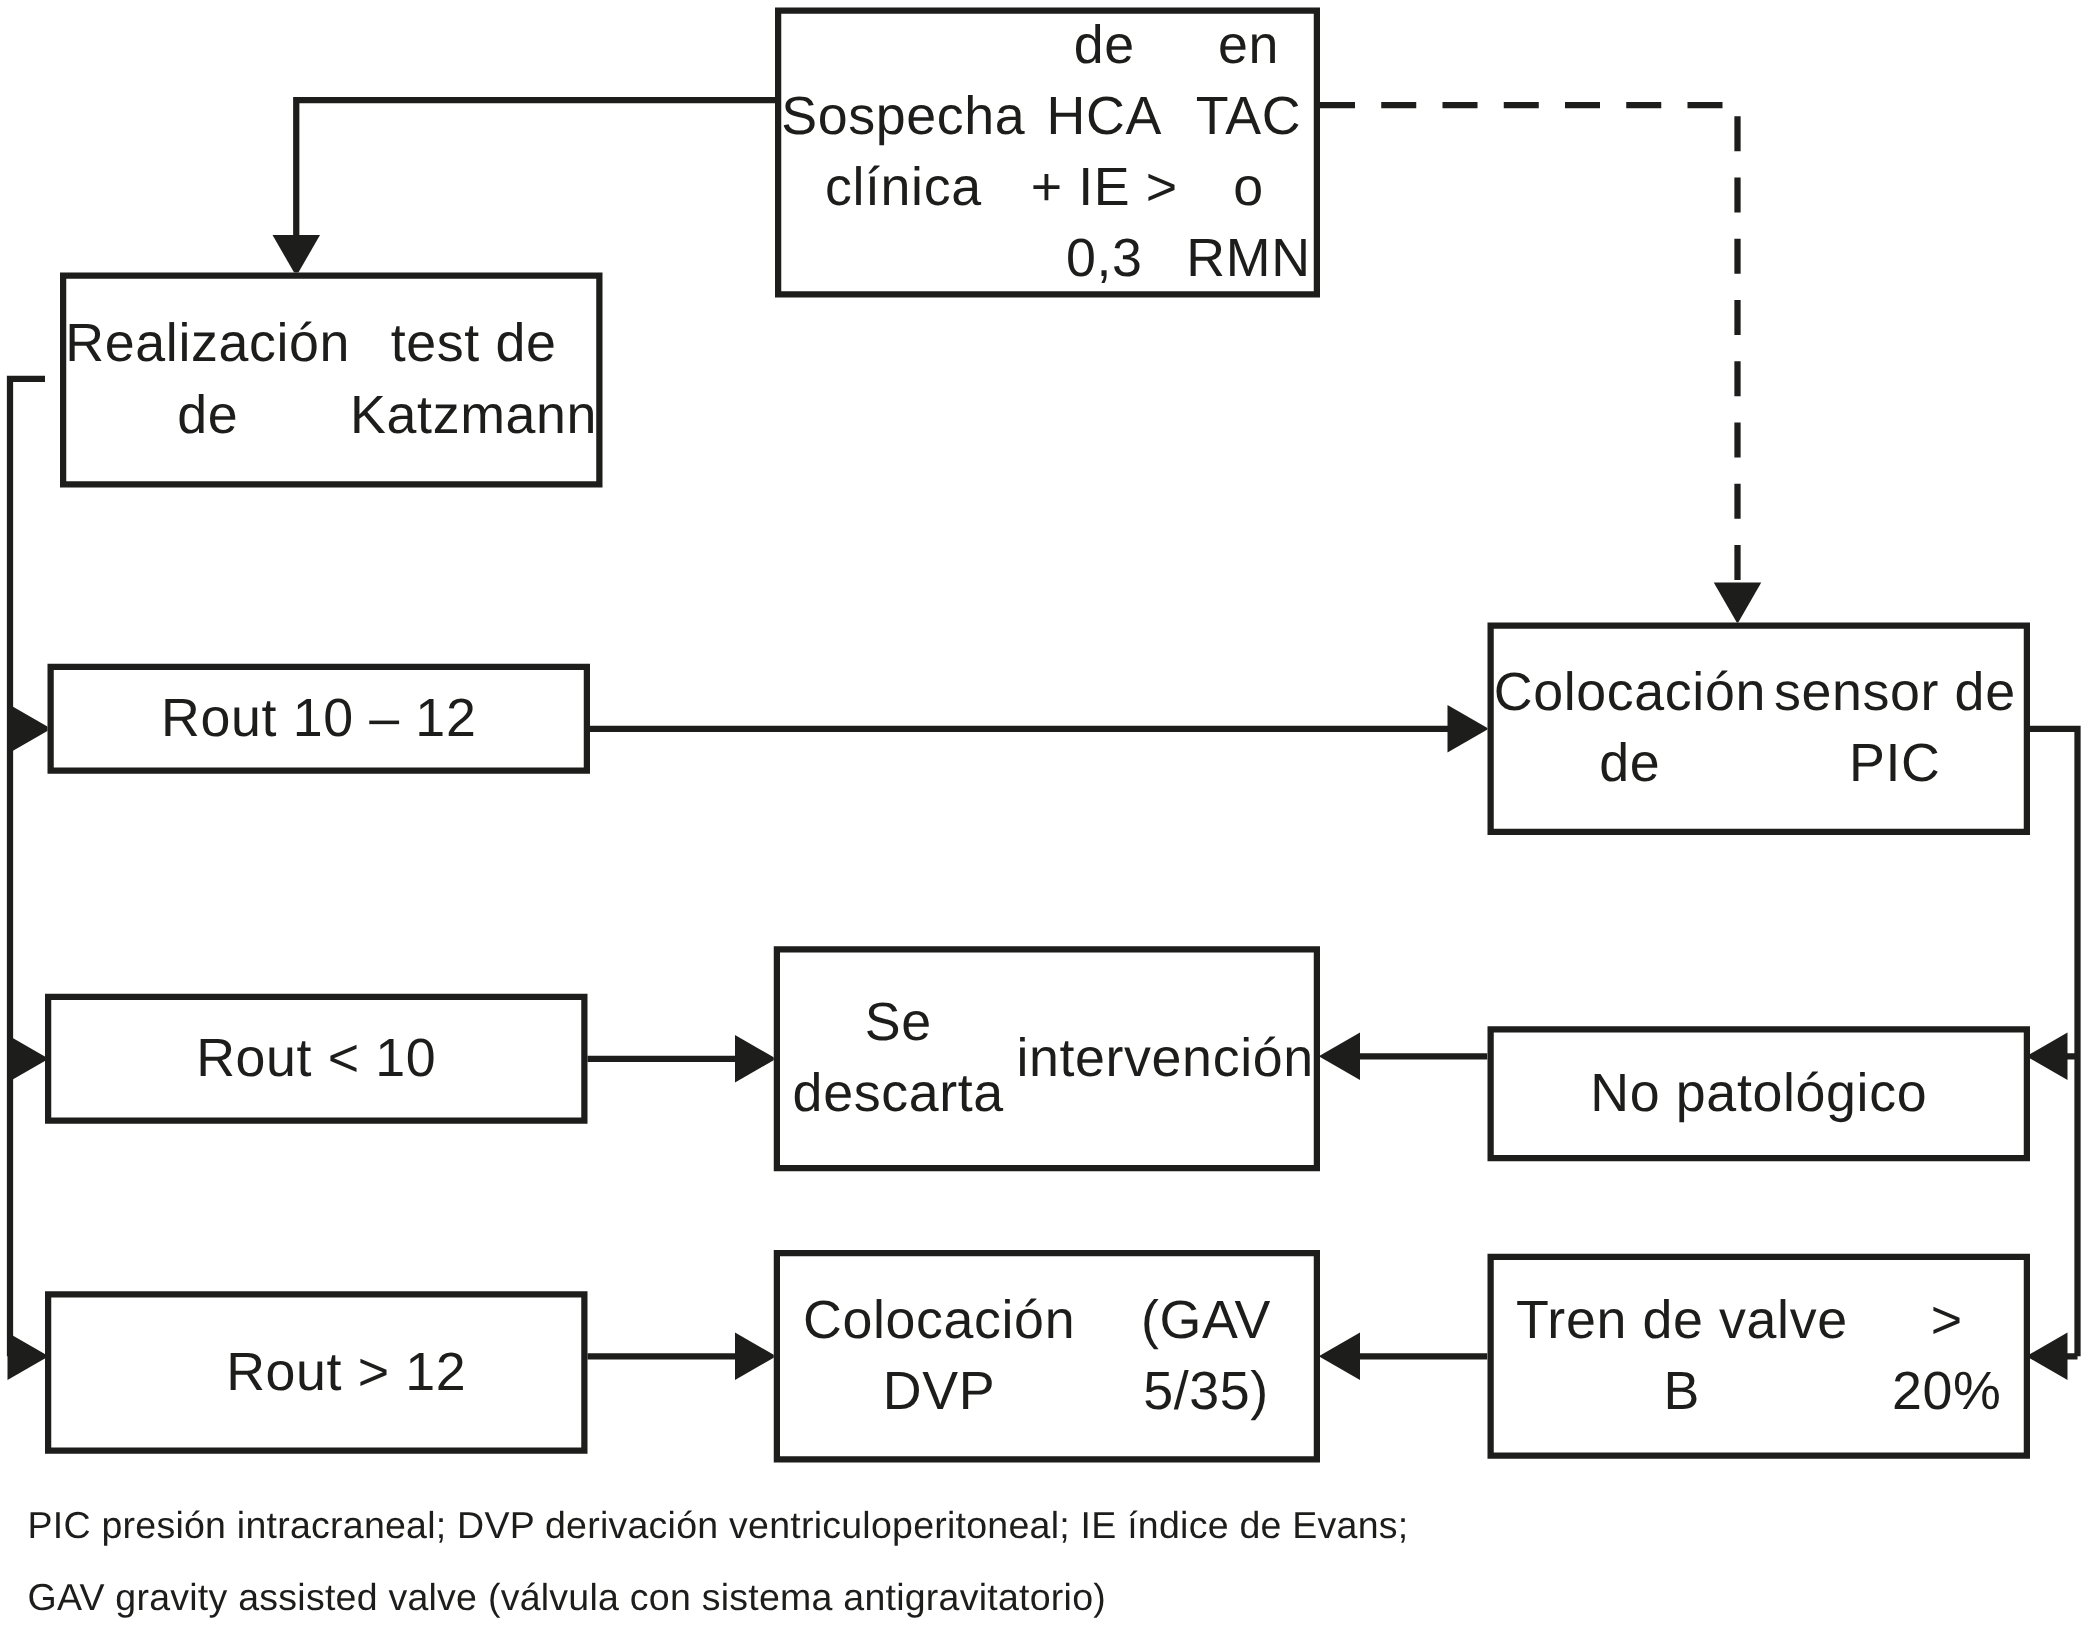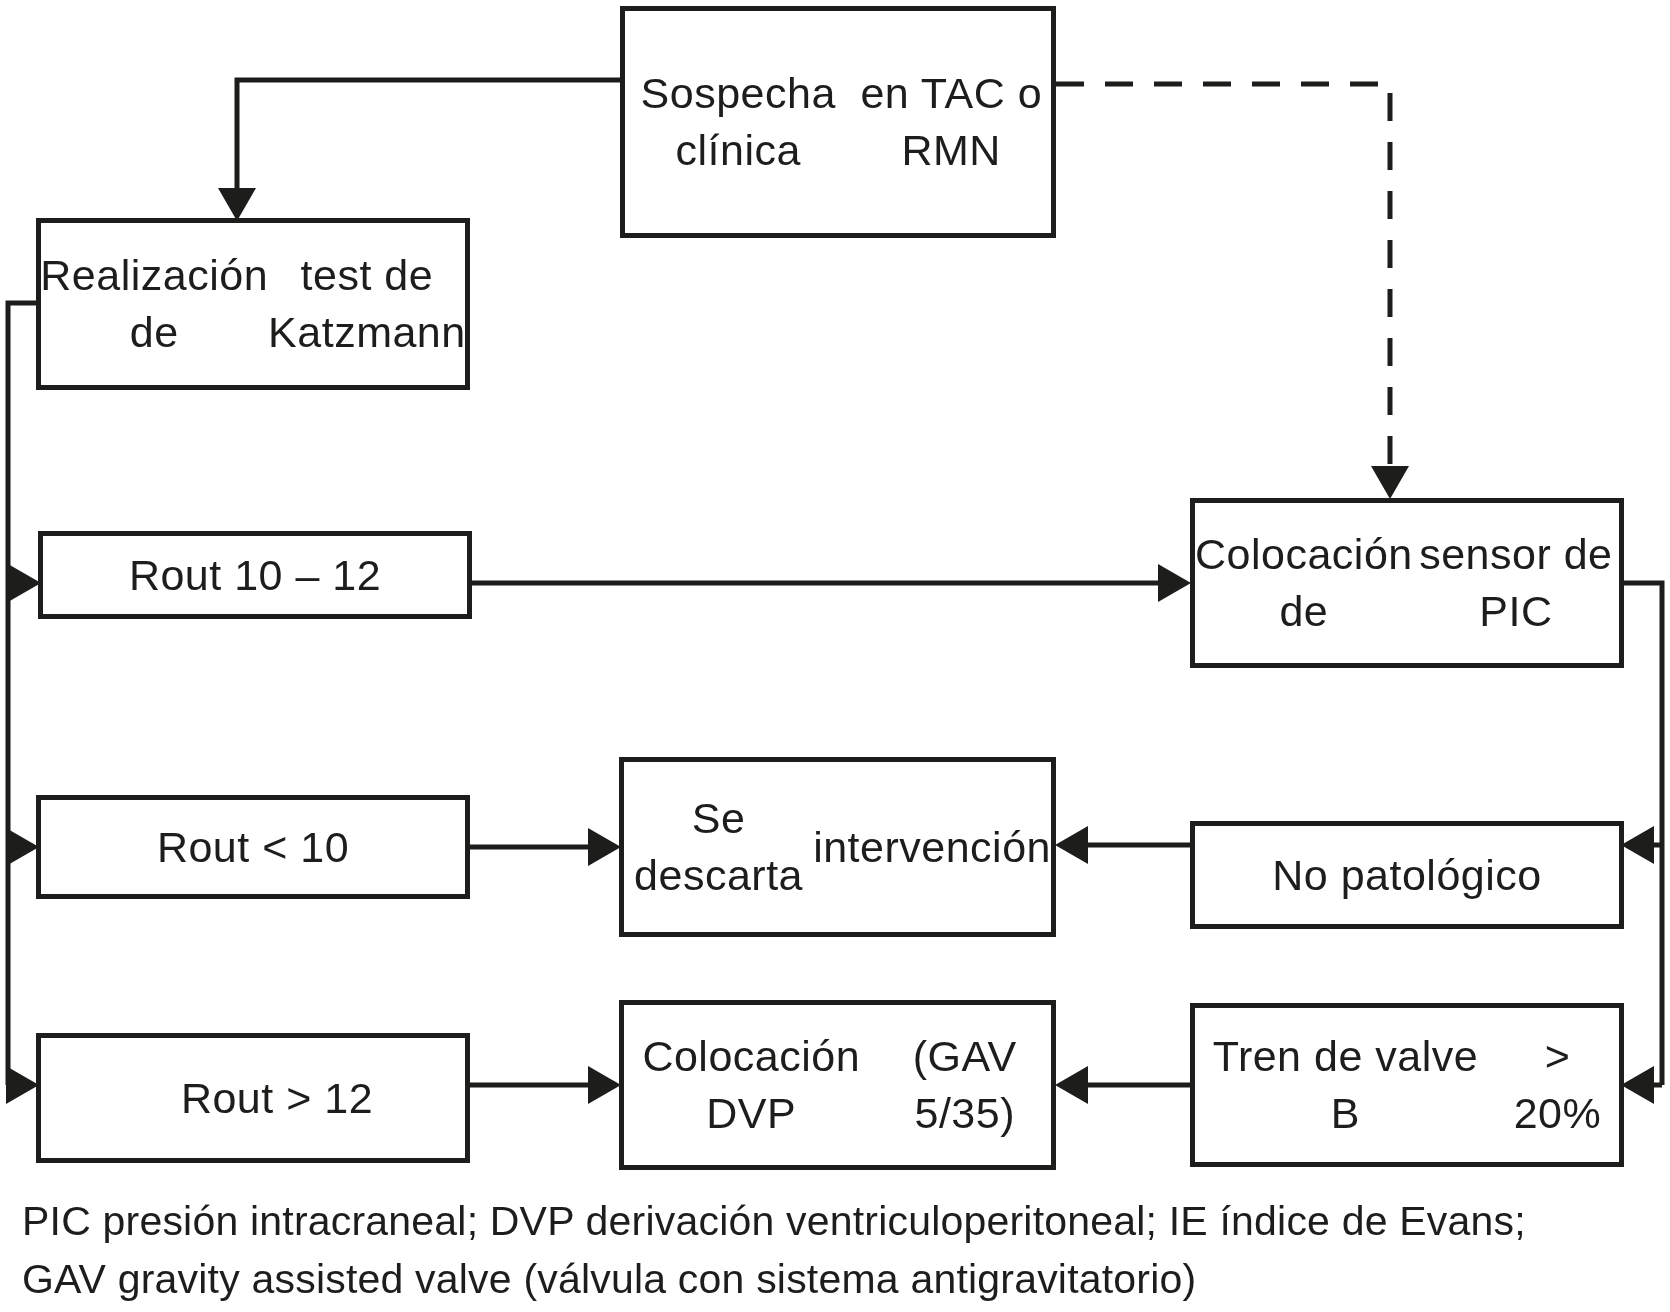--- a/index.html
+++ b/index.html
@@ -28,21 +28,21 @@
     justify-content: center;
     text-align: center;
     font-size: 43px;
     line-height: 57px;
     letter-spacing: 0.5px;
   }
   .footnote {
     position: absolute;
     left: 22px;
     top: 1192px;
-    font-size: 41px;
+    font-size: 30px;
     line-height: 58px;
     letter-spacing: 0.2px;
     white-space: nowrap;
   }
 </style>
 </head>
 <body>
 
 <div class="canvas">
 
@@ -80,24 +80,25 @@
       <polygon points="588,1066 588,1104 621,1085"></polygon>
       <polygon points="1654,826 1654,864 1621,845"></polygon>
       <polygon points="1654,1066 1654,1104 1621,1085"></polygon>
       <polygon points="1088,826 1088,864 1055,845"></polygon>
       <polygon points="1088,1066 1088,1104 1055,1085"></polygon>
     </g>
   </svg>
 
   <div class="node" style="left:620px; top:6px; width:436px; height:232px;">
     <span>Sospecha clínica</span>
+    <span>de HCA + IE &gt; 0,3</span>
     <span>en TAC o RMN</span>
   </div>
 
-  <div class="node" style="left:36px; top:218px; width:434px; height:172px;">
+  <div class="node" style="left:48px; top:218px; width:434px; height:172px;">
     <span>Realización de</span>
     <span>test de Katzmann</span>
   </div>
 
   <div class="node" style="left:38px; top:531px; width:434px; height:88px;">
     <span>Rout 10 – 12</span>
   </div>
 
   <div class="node" style="left:36px; top:795px; width:434px; height:104px;">
     <span>Rout &lt; 10</span>

